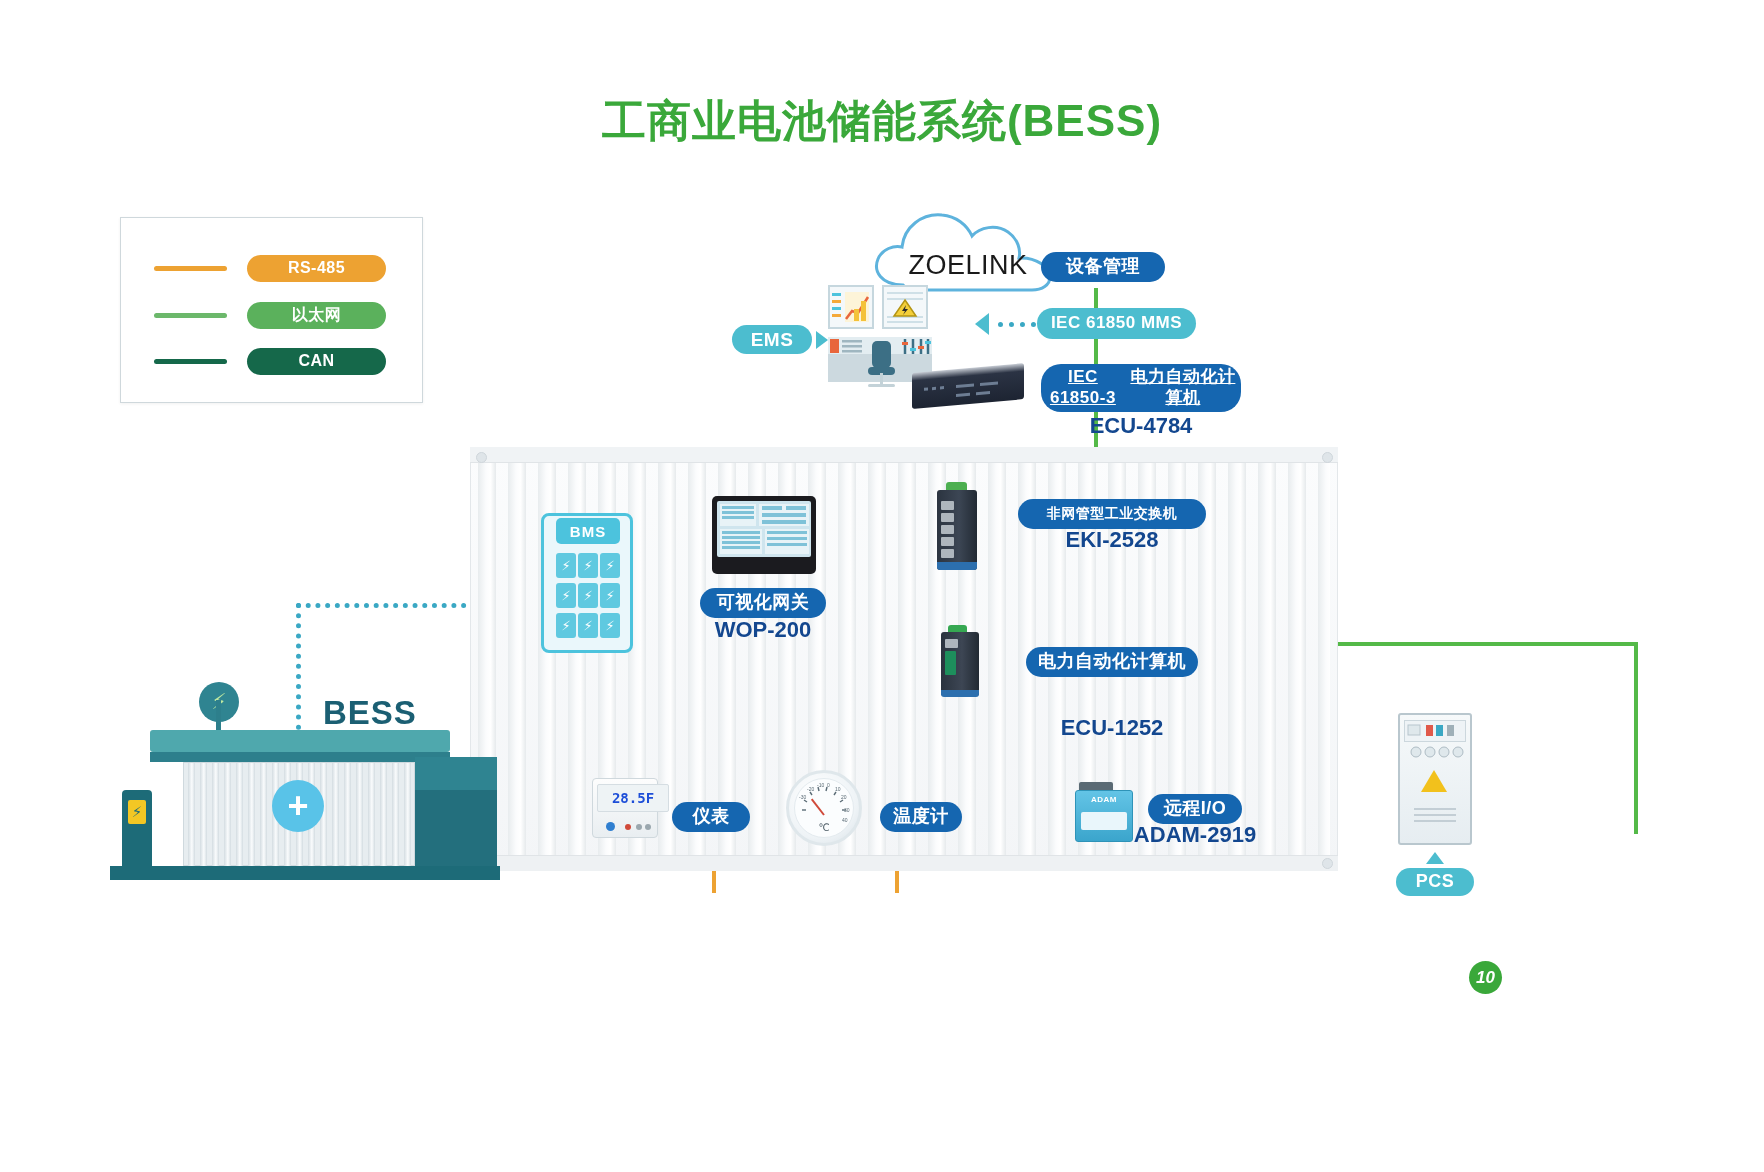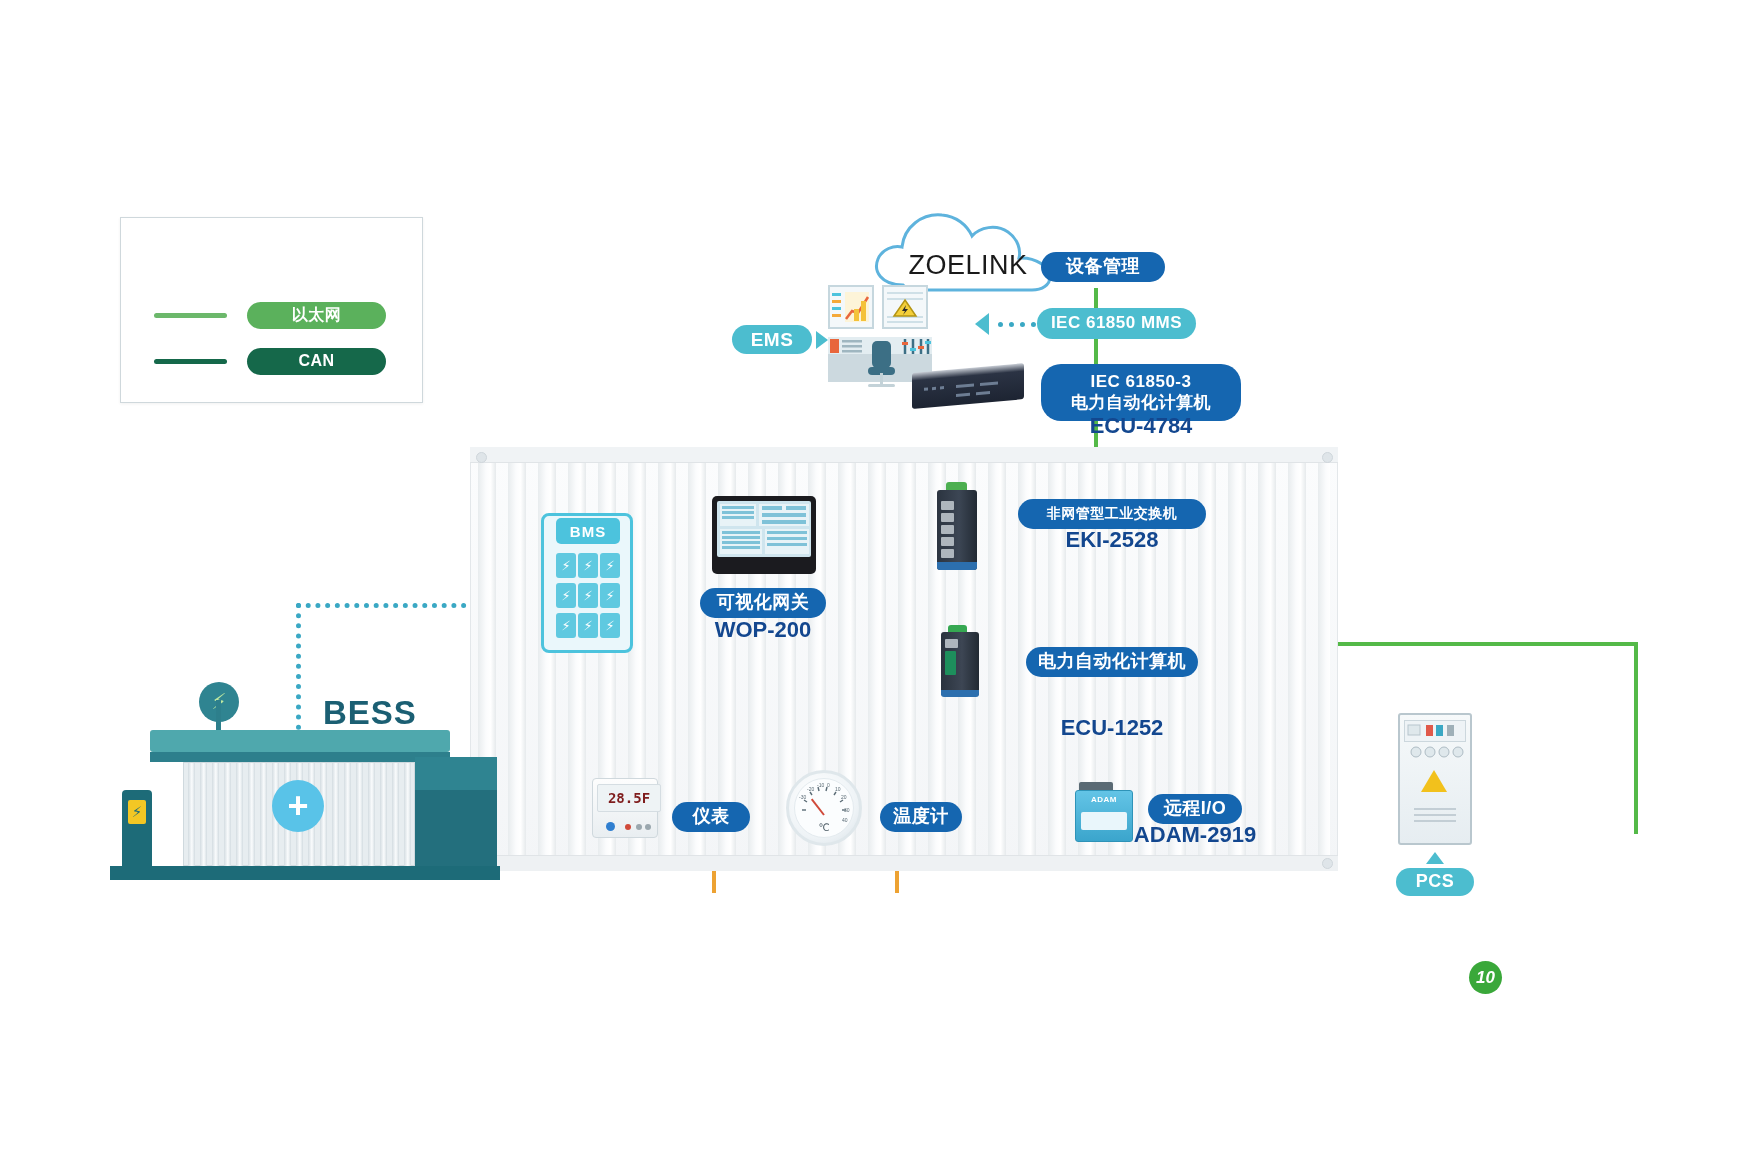--- a/index.html
+++ b/index.html
@@ -175,24 +175,24 @@
   .ws-chair-pole { position: absolute; left: 52px; top: 88px; width: 3px; height: 12px; background: #c3d2d8; }
   .ws-chair-base { position: absolute; left: 40px; top: 99px; width: 27px; height: 3px; background: #c3d2d8; border-radius: 2px; }
 
   
   .meter-box {
     position: absolute; left: 592px; top: 778px; width: 66px; height: 60px;
     background: linear-gradient(180deg,#fdfdfd 0%, #e9eef1 100%);
     border: 1px solid #cfd8dd; border-radius: 4px;
   }
   .meter-lcd {
-    position: absolute; left: 597px; top: 784px; width: 64px; height: 28px;
+    position: absolute; left: 597px; top: 784px; width: 72px; height: 28px;
     background: #eef3f5; border: 1px solid #d5dde2; border-radius: 2px;
     display: flex; align-items: center; justify-content: center;
-    color: #7f1d1d; font-size: 14px; font-weight: bold;
+    color: #1d4ed8; font-size: 14px; font-weight: bold;
     font-family: "DejaVu Sans Mono", monospace;
   }
   .thermo {
     position: absolute; left: 786px; top: 770px; width: 76px; height: 76px;
     border-radius: 50%;
     background: radial-gradient(circle at 40% 35%, #ffffff 0%, #eef3f6 65%, #d7e0e6 100%);
     border: 3px solid #dfe7eb;
   }
   .thermo-face {
     position: absolute; left: 794px; top: 778px; width: 60px; height: 60px;
@@ -272,22 +272,27 @@
     position: absolute; width: 0; height: 0;
     border-left: 9px solid transparent; border-right: 9px solid transparent;
     border-bottom: 12px solid #4cbdcf;
   }
 </style>
 </head>
 <body>
 
 <div class="stage">
 
+  <div class="title">工商业电池储能系统(BESS)</div>
 
   <div class="legend">
+    <div class="legend-row r1">
+      <div class="legend-line" style="background:#eda232"></div>
+      <div class="legend-pill" style="background:#eda232">RS-485</div>
+    </div>
     <div class="legend-row r2">
       <div class="legend-line" style="background:#6cb86b"></div>
       <div class="legend-pill" style="background:#5bb15c">以太网</div>
     </div>
     <div class="legend-row r3">
       <div class="legend-line" style="background:#15684a"></div>
       <div class="legend-pill" style="background:#15684a">CAN</div>
     </div>
   </div>
 
@@ -393,21 +398,21 @@
 
   <div class="rackpc">
     <div class="rackpc-led" style="left:12px;"></div>
     <div class="rackpc-led" style="left:20px;"></div>
     <div class="rackpc-led" style="left:28px;"></div>
     <div class="rackpc-led" style="left:44px; width:18px;"></div>
     <div class="rackpc-led" style="left:68px; width:18px;"></div>
     <div class="rackpc-led" style="left:44px; top:25px; width:14px;"></div>
     <div class="rackpc-led" style="left:64px; top:25px; width:14px;"></div>
   </div>
-  <div class="pill dk" style="left:1041px; top:364px; width:200px; height:57px; font-size:17px; flex-direction:column;">
+  <div class="pill dk" style="left:1041px; top:364px; width:200px; height:48px; font-size:17px; flex-direction:row;text-decoration:underline;">
     <span>IEC 61850-3</span>
     <span>电力自动化计算机</span>
   </div>
   <div class="model" style="left:1041px; top:413px; width:200px;">ECU-4784</div>
 
   <div class="container-body"></div>
   <div class="corrugate">
     <div class="rib" style="left:0px"></div>
       <div class="rib" style="left:30px"></div>
     <div class="rib" style="left:60px"></div>

